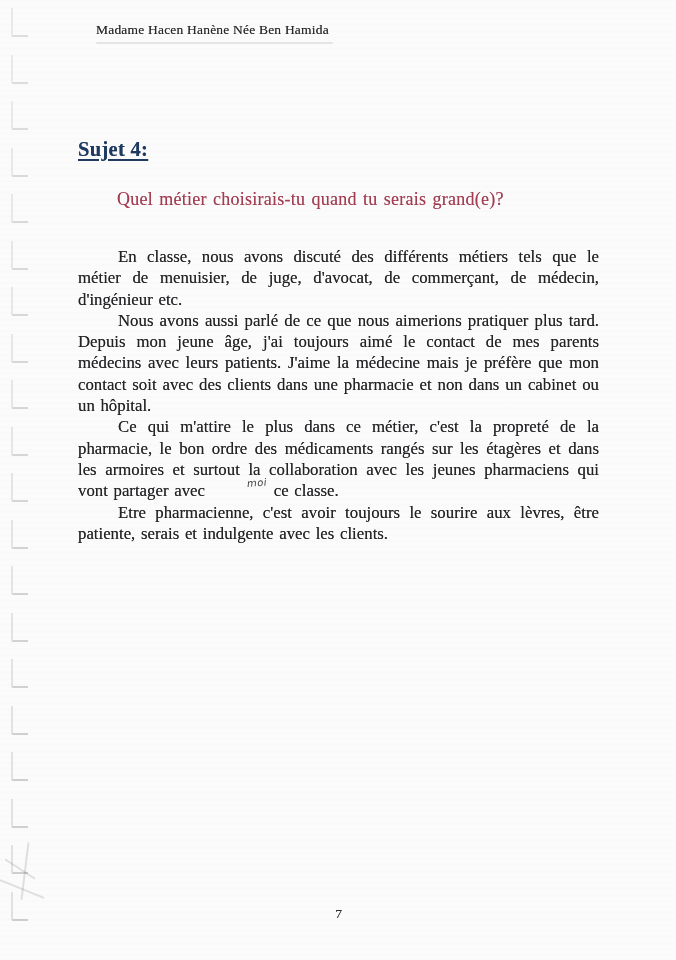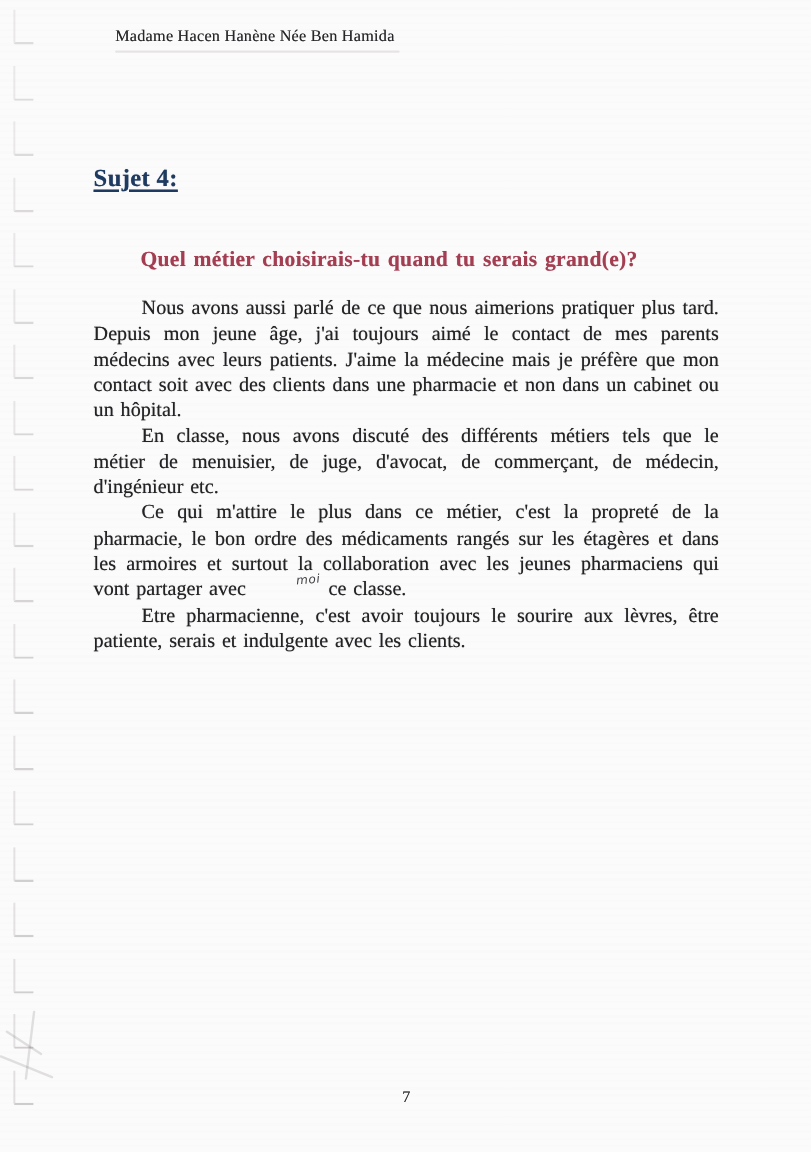--- a/index.html
+++ b/index.html
@@ -62,24 +62,24 @@
     text-decoration: underline;
     text-decoration-thickness: 2px;
     text-underline-offset: 3px;
     letter-spacing: 0.3px;
     text-shadow: 0 0 0.6px rgba(30,58,96,0.65);
     text-align: right;
   }
 
   .title {
     position: absolute;
-    top: 206px;
+    top: 189px;
     left: 117px;
     font-size: 18px;
-    font-weight: bold;
+    font-weight: normal;
     color: #a33e52;
     letter-spacing: 0.25px;
     word-spacing: 1.5px;
     text-shadow: 0 0 0.6px rgba(163,62,82,0.6);
   }
 
   .body-text {
     position: absolute;
     top: 246px;
     left: 78px;
@@ -149,21 +149,21 @@
   <div class="scribble s2"></div>
   <div class="scribble s3"></div>
 
   <div class="header">Madame Hacen Hanène Née Ben Hamida</div>
 
   <div class="subject">Sujet 4:</div>
 
   <div class="title">Quel métier choisirais-tu quand tu serais grand(e)?</div>
 
   <div class="body-text">
+    <p class="para">En classe, nous avons discuté des différents métiers tels que le métier de menuisier, de juge, d'avocat, de commerçant, de médecin, d'ingénieur etc.</p>
     <p class="para">Nous avons aussi parlé de ce que nous aimerions pratiquer plus tard. Depuis mon jeune âge, j'ai toujours aimé le contact de mes parents médecins avec leurs patients. J'aime la médecine mais je préfère que mon contact soit avec des clients dans une pharmacie et non dans un cabinet ou un hôpital.</p>
-    <p class="para">En classe, nous avons discuté des différents métiers tels que le métier de menuisier, de juge, d'avocat, de commerçant, de médecin, d'ingénieur etc.</p>
     <p class="para"><span>Ce qui m'attire le plus dans ce métier, c'est la propreté de la pharmacie, le bon ordre des médicaments rangés sur les étagères et dans les armoires et surtout la collaboration avec les jeunes pharmaciens qui vont partager avec</span><span class="ann">moi</span><span> ce classe.</span></p>
     <p class="para">Etre pharmacienne, c'est avoir toujours le sourire aux lèvres, être patiente, serais et indulgente avec les clients.</p>
   </div>
 
   <div class="page-number">7</div>
 
 </div>
 
 </body></html>

